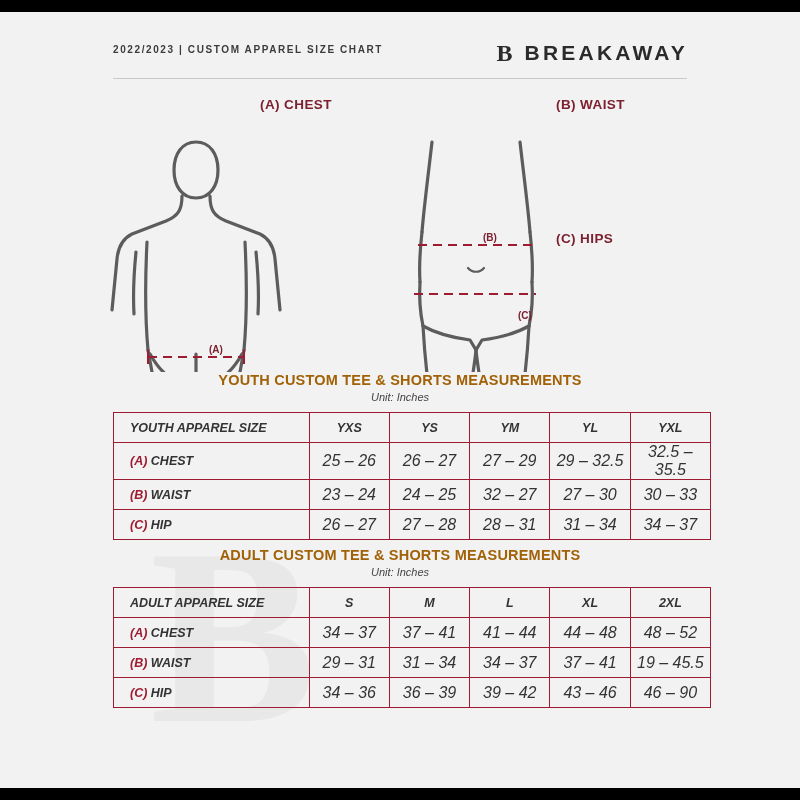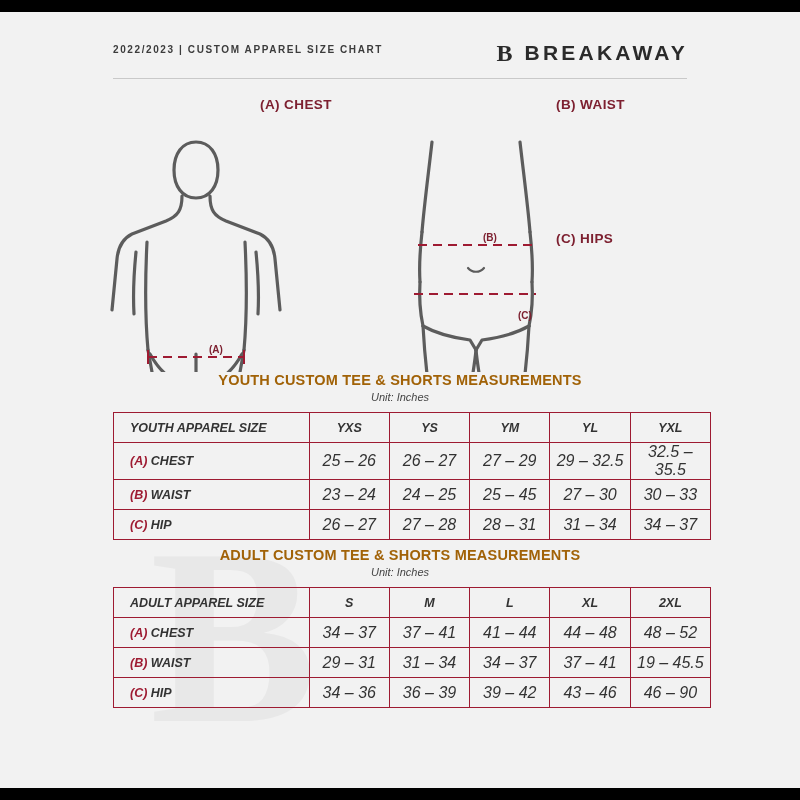--- a/index.html
+++ b/index.html
@@ -286,21 +286,21 @@
             <td class="val">29 – 32.5</td>
             <td class="val">32.5 – 35.5</td>
           </tr>
           <tr>
             <td class="size-col">
               <span class="tag">(B)</span>
               <span class="txt">WAIST</span>
             </td>
             <td class="val">23 – 24</td>
             <td class="val">24 – 25</td>
-            <td class="val">25 – 45</td>
+            <td class="val">32 – 27</td>
             <td class="val">27 – 30</td>
             <td class="val">30 – 33</td>
           </tr>
           <tr>
             <td class="size-col">
               <span class="tag">(C)</span>
               <span class="txt">HIP</span>
             </td>
             <td class="val">26 – 27</td>
             <td class="val">27 – 28</td>

